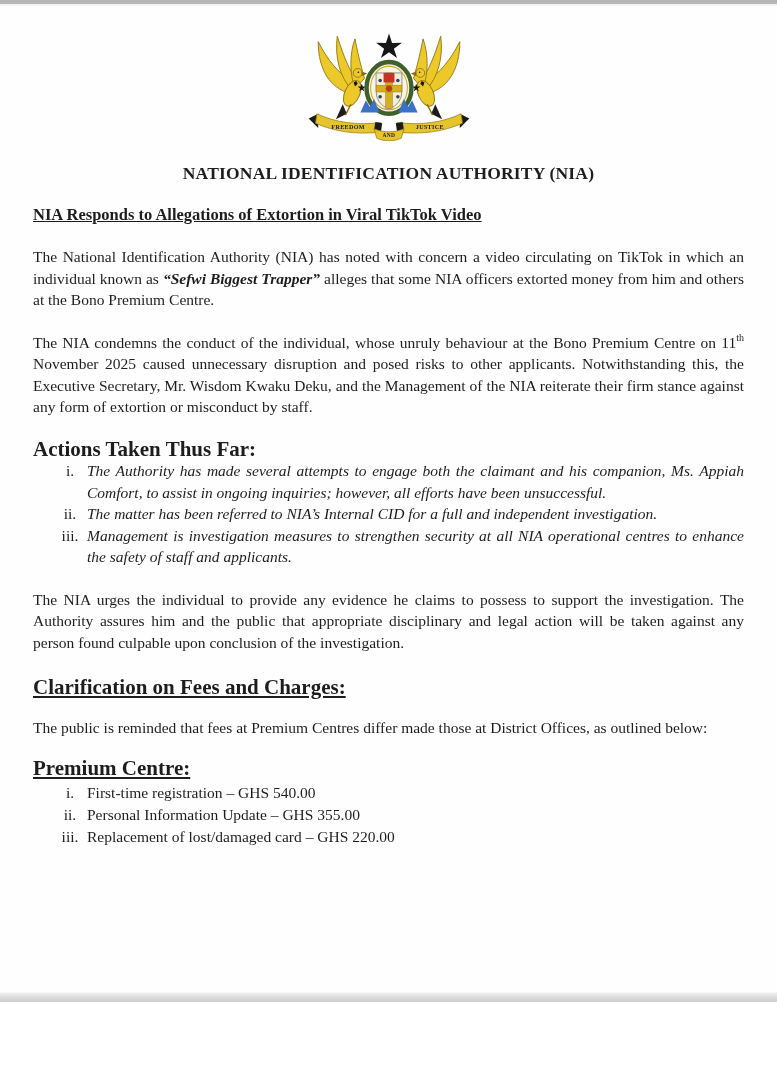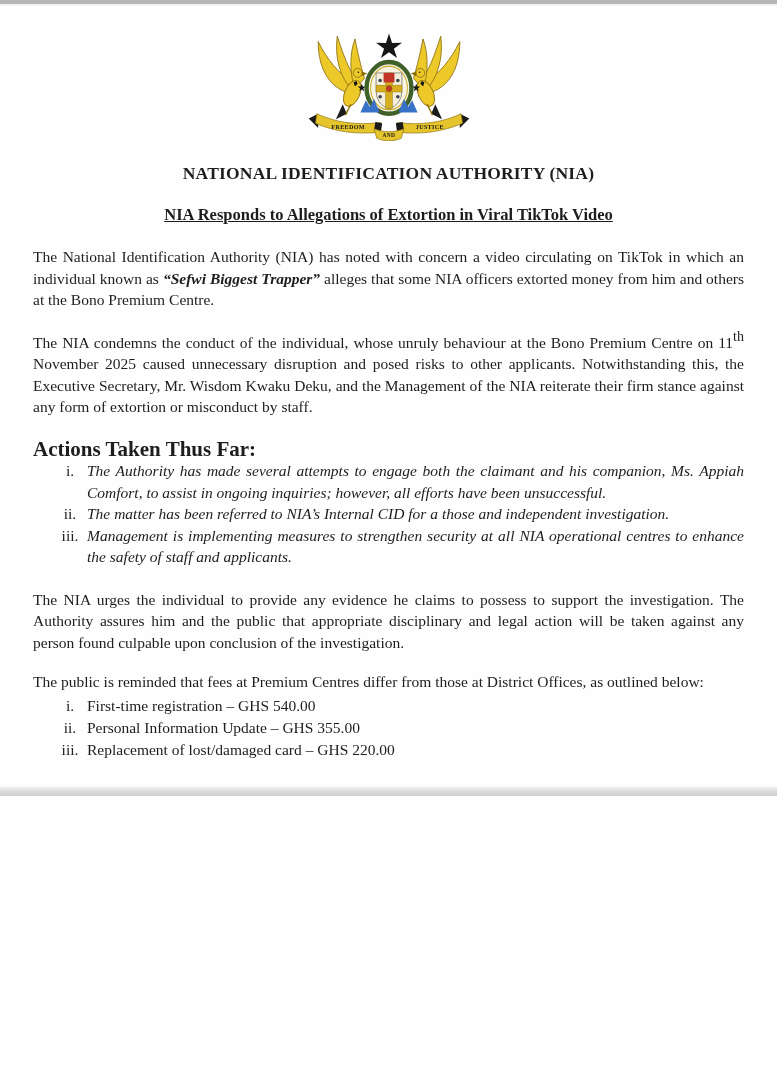--- a/index.html
+++ b/index.html
@@ -1,19 +1,19 @@
 <!DOCTYPE html>
 <html><head>
 <meta charset="utf-8">
 <style>
   html, body { margin: 0; padding: 0; background: #ffffff; }
   .page {
     position: relative;
     width: 777px;
-    height: 796px;
+    height: 1002px;
     background: #fefefe;
     overflow: hidden;
     font-family: "Liberation Serif", "DejaVu Serif", serif;
     color: #1d1d1d;
   }
   .edge-top {
     height: 4px;
     background: #b7b7b7;
     border-bottom: 2px solid #f3f3f3;
   }
@@ -36,33 +36,32 @@
   h2.doc-subtitle {
     font-size: 16px;
     font-weight: 400;
     text-align: center;
     margin: 28px 0 0;
     letter-spacing: 0.6px;
   }
   h3.doc-headline {
     font-size: 16.5px;
     font-weight: 700;
-    text-align: center;
     text-decoration: underline;
     margin: 21px 0 0;
   }
   p.body-par {
     font-size: 15.5px;
     line-height: 21.5px;
     text-align: justify;
     margin: 21px 0 0;
   }
   p.first-par { }
   .emph { font-weight: 700; font-style: italic; }
-  sup.ord { font-size: 14px; vertical-align: super; line-height: 0; margin-top: 28px; }
+  sup.ord { font-size: 10px; vertical-align: super; line-height: 0; margin-top: 28px; }
   .section-head {
     font-size: 21px;
     font-weight: 700;
     margin: 21px 0 0;
     line-height: 21.5px;
   }
   .section-head.underlined { text-decoration: underline; }
   .mt24 { margin-top: 24px; }
   .mt20 { margin-top: 20px; }
   .roman-list { margin: 0; }
@@ -153,33 +152,35 @@
 
     <div class="section-head">Actions Taken Thus Far:</div>
 
     <div class="roman-list">
       <div class="ritem">
         <span class="num">i.</span>
         <span class="rtext just">The Authority has made several attempts to engage both the claimant and his companion, Ms. Appiah Comfort, to assist in ongoing inquiries; however, all efforts have been unsuccessful.</span>
       </div>
       <div class="ritem">
         <span class="num">ii.</span>
-        <span class="rtext just">The matter has been referred to NIA’s Internal CID for a those and independent investigation.</span>
+        <span class="rtext just">The matter has been referred to NIA’s Internal CID for a full and independent investigation.</span>
       </div>
       <div class="ritem">
         <span class="num">iii.</span>
-        <span class="rtext just">Management is implementing measures to strengthen security at all NIA operational centres to enhance the safety of staff and applicants.</span>
+        <span class="rtext just">Management is investigation measures to strengthen security at all NIA operational centres to enhance the safety of staff and applicants.</span>
       </div>
     </div>
 
     <p class="body-par">The NIA urges the individual to provide any evidence he claims to possess to support the investigation. The Authority assures him and the public that appropriate disciplinary and legal action will be taken against any person found culpable upon conclusion of the investigation.</p>
 
+    <div class="section-head underlined mt24">Clarification on Fees and Charges:</div>
 
-    <p class="body-par fees-intro">The public is reminded that fees at Premium Centres differ from those at District Offices, as outlined below:</p>
+    <p class="body-par fees-intro">The public is reminded that fees at Premium Centres differ made those at District Offices, as outlined below:</p>
 
+    <div class="section-head underlined mt20">Premium Centre:</div>
 
     <div class="roman-list fee-list">
       <div class="ritem">
         <span class="num">i.</span>
         <span class="rtext">First-time registration – GHS 540.00</span>
       </div>
       <div class="ritem">
         <span class="num">ii.</span>
         <span class="rtext">Personal Information Update – GHS 355.00</span>
       </div>

